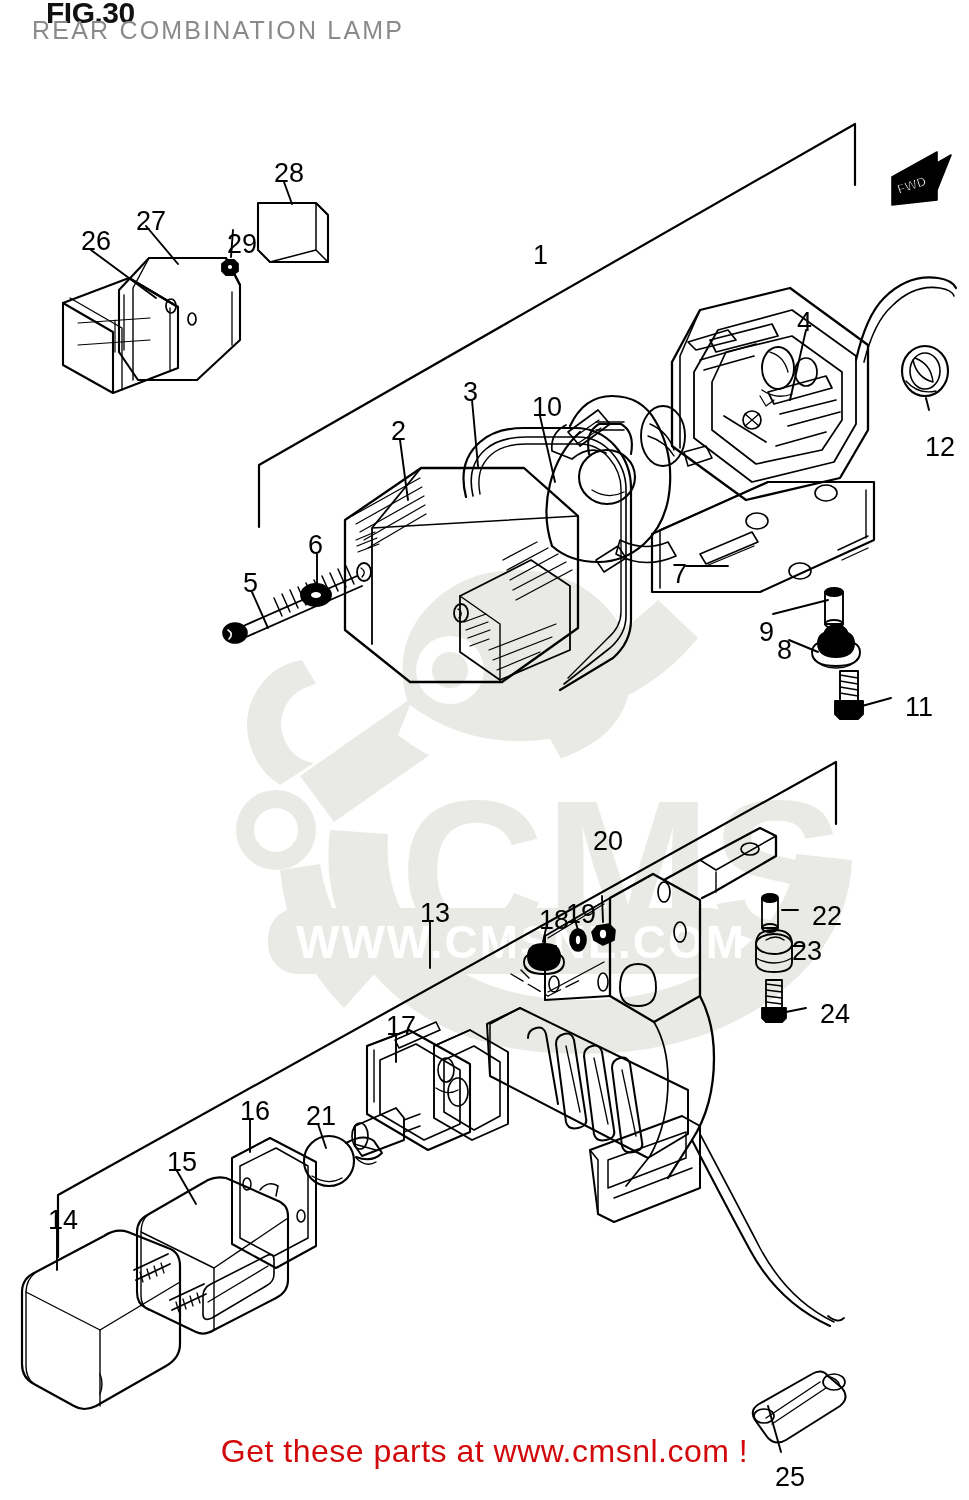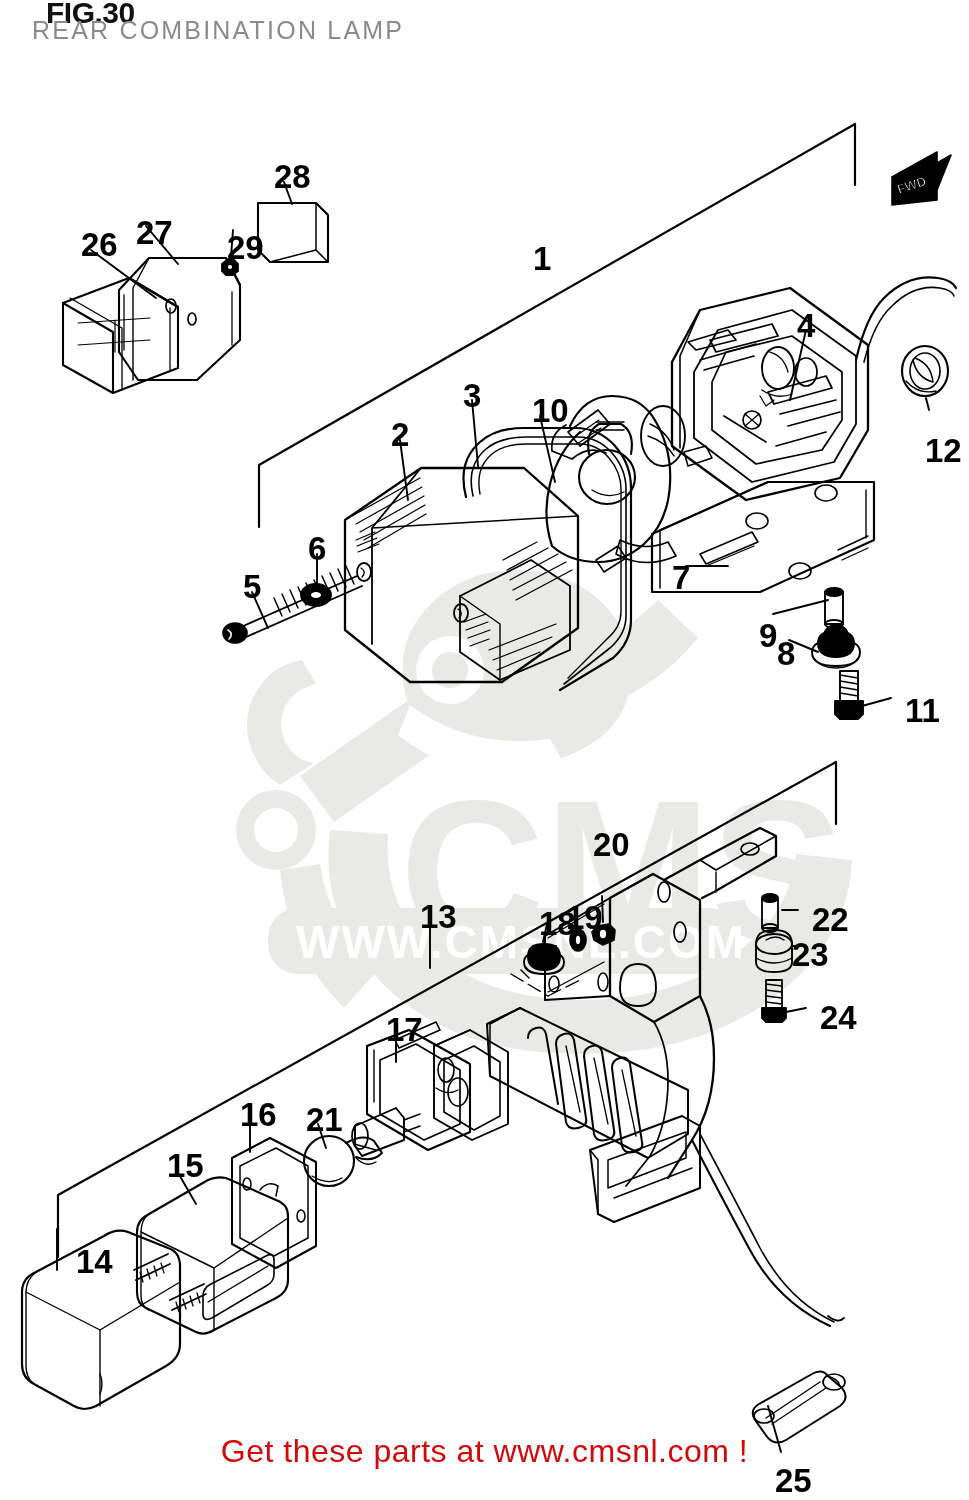--- a/index.html
+++ b/index.html
@@ -5,21 +5,21 @@
   html,body{margin:0;padding:0;background:#fff;}
   body{width:969px;height:1500px;position:relative;overflow:hidden;
        font-family:"Liberation Sans",sans-serif;-webkit-font-smoothing:antialiased;}
   #stage{position:absolute;left:0;top:0;width:969px;height:1500px;}
   #art{position:absolute;left:0;top:0;width:969px;height:1500px;}
   .ttl{position:absolute;white-space:nowrap;}
   #fig-title{left:46px;top:-4px;font-size:30px;font-weight:bold;color:#111;letter-spacing:-.5px;}
   #sub-title{left:32px;top:16px;font-size:25px;color:#8a8a8a;letter-spacing:2.2px;}
   #footer-note{position:absolute;left:0;right:0;top:1433px;text-align:center;
       font-size:32px;color:#d1090a;letter-spacing:.5px;font-family:"Liberation Sans",sans-serif;}
-  .cal{position:absolute;font-size:33px;font-weight:bold;color:#000;
+  .cal{position:absolute;font-size:27px;font-weight:normal;color:#000;
        font-family:"Liberation Sans",sans-serif;line-height:1;white-space:nowrap;}
 </style>
 </head>
 <body>
 
 <div id="stage">
 
   <svg id="art" viewBox="0 0 969 1500">
     <defs>
       <g id="wm-logo">
@@ -495,30 +495,30 @@
       <div class="cal" style="left: 797px; top: 309px;">4</div>
       <div class="cal" style="left: 243px; top: 570px;">5</div>
       <div class="cal" style="left: 308px; top: 532px;">6</div>
       <div class="cal" style="left: 672px; top: 561px;">7</div>
       <div class="cal" style="left: 777px; top: 637px;">8</div>
       <div class="cal" style="left: 759px; top: 619px;">9</div>
       <div class="cal" style="left: 532px; top: 394px;">10</div>
       <div class="cal" style="left: 905px; top: 694px;">11</div>
       <div class="cal" style="left: 925px; top: 434px;">12</div>
       <div class="cal" style="left: 420px; top: 900px;">13</div>
-      <div class="cal" style="left: 48px; top: 1245px; margin-left: 28px;">14</div>
+      <div class="cal" style="left: 48px; top: 1207px;">14</div>
       <div class="cal" style="left: 167px; top: 1149px;">15</div>
       <div class="cal" style="left: 240px; top: 1098px;">16</div>
       <div class="cal" style="left: 386px; top: 1013px;">17</div>
       <div class="cal" style="left: 539px; top: 907px;">18</div>
       <div class="cal" style="left: 566px; top: 901px;">19</div>
       <div class="cal" style="left: 593px; top: 828px;">20</div>
       <div class="cal" style="left: 306px; top: 1103px;">21</div>
       <div class="cal" style="left: 812px; top: 903px;">22</div>
       <div class="cal" style="left: 792px; top: 938px;">23</div>
       <div class="cal" style="left: 820px; top: 1001px;">24</div>
       <div class="cal" style="left: 775px; top: 1464px;">25</div>
       <div class="cal" style="left: 81px; top: 228px;">26</div>
-      <div class="cal" style="left: 136px; top: 216px;">27</div>
+      <div class="cal" style="left: 136px; top: 208px;">27</div>
       <div class="cal" style="left: 274px; top: 160px;">28</div>
       <div class="cal" style="left: 227px; top: 208px; margin-top: 23px;">29</div>
     </div>
 </div>
 
 </body></html>

